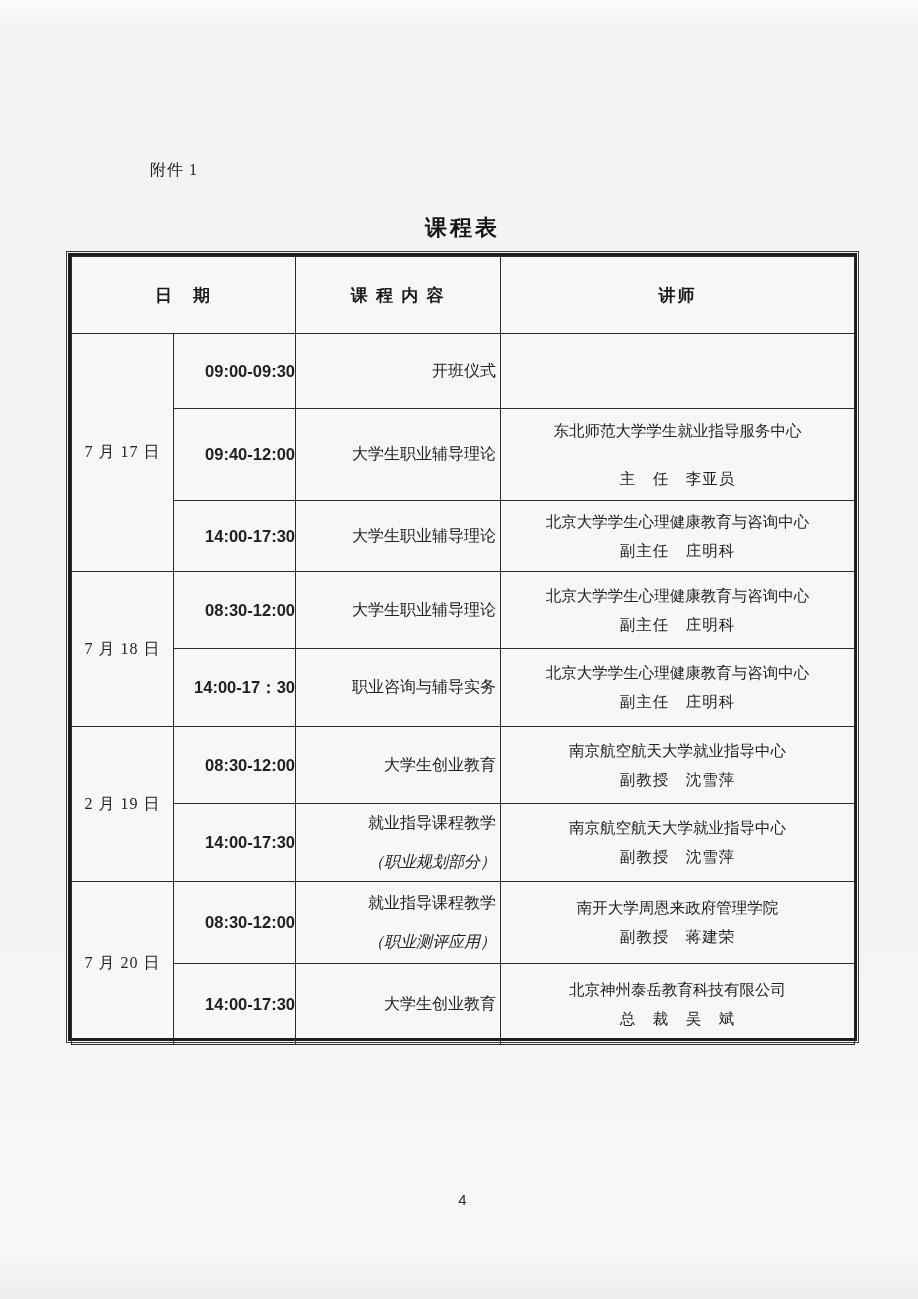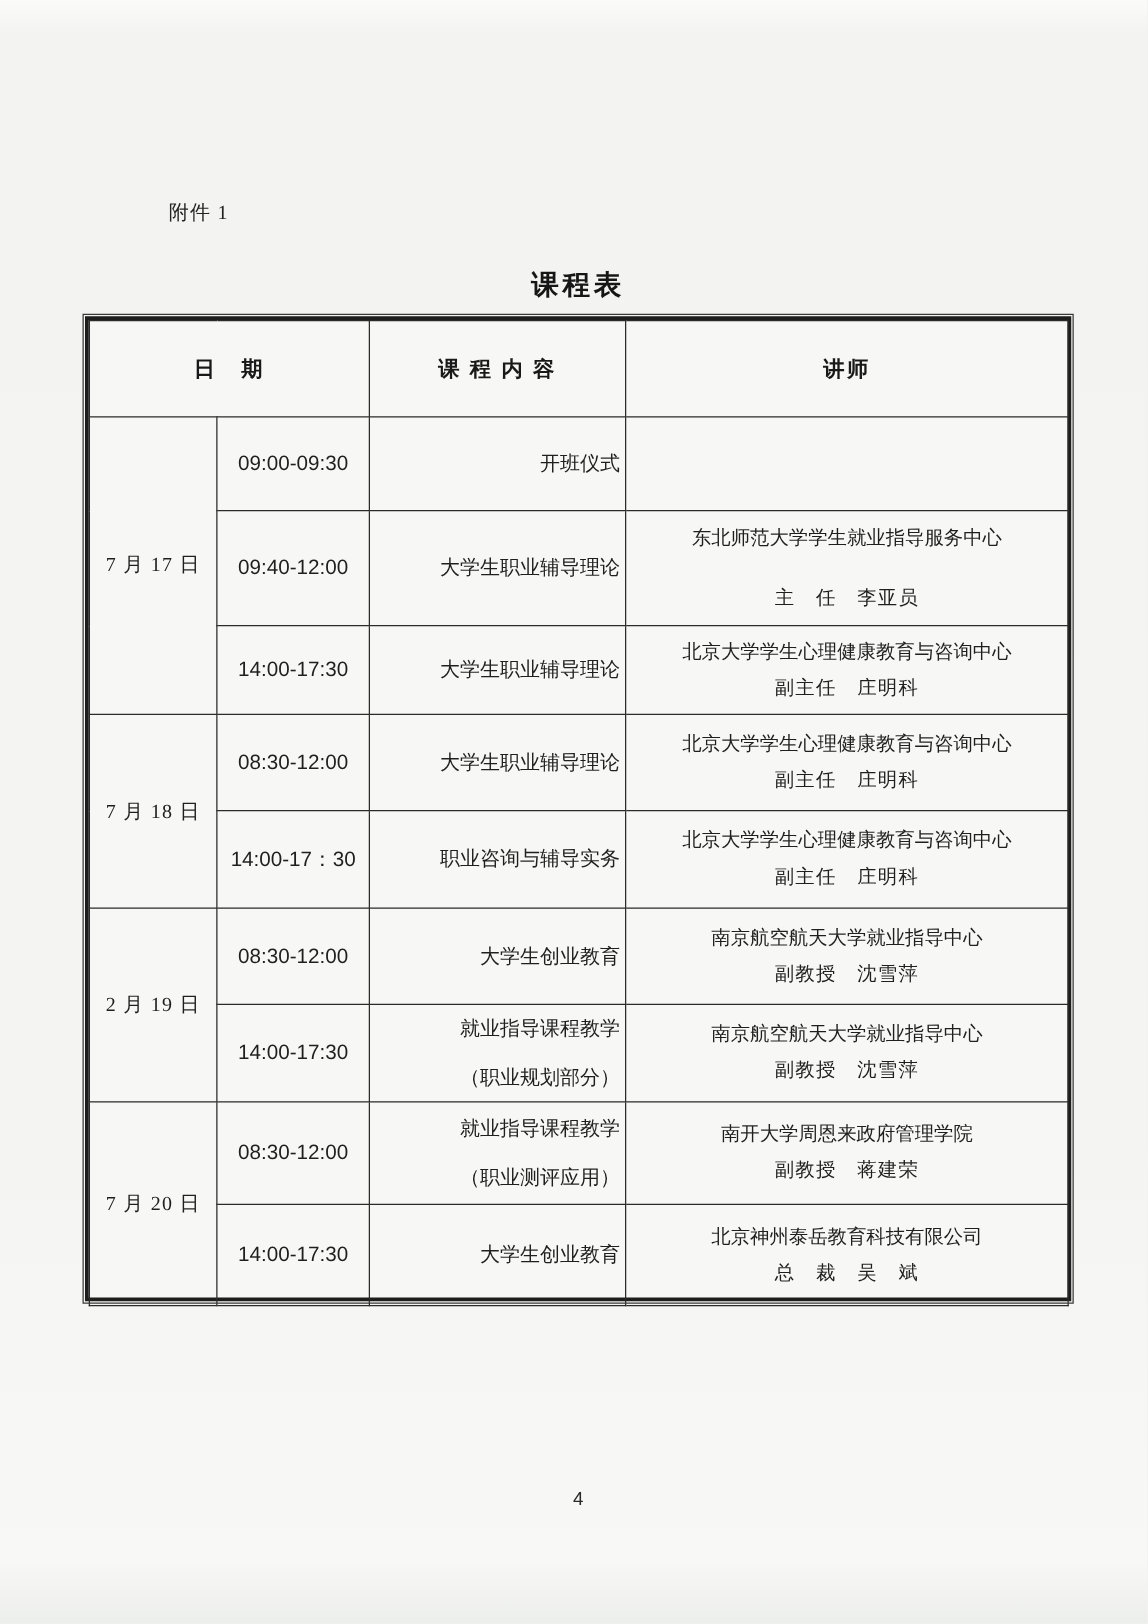--- a/index.html
+++ b/index.html
@@ -9,21 +9,21 @@
     font-family:"Liberation Serif", serif;
     color:#1f1f1f;
     position:relative;
     overflow:hidden;
   }
   .page{
     position:absolute;left:0;top:0;width:918px;height:1299px;
     background:linear-gradient(180deg,#fbfbfa 0%,#f3f4f2 2%,#f4f4f2 70%,#f8f8f7 96%,#eceeec 100%);
   }
   .attachment{
-    position:absolute;left:135px;top:160px;
+    position:absolute;left:150px;top:160px;
     font-size:16px;letter-spacing:1px;color:#222;
   }
   .doc-title{
     position:absolute;left:68px;top:200px;width:789px;
     text-align:center;font-family:"Liberation Sans",sans-serif;
     font-weight:bold;font-size:22px;letter-spacing:3px;color:#161616;margin-top:13px;
   }
   .table-wrap{
     position:absolute;left:68px;top:253px;width:789px;height:788px;
     box-sizing:border-box;
@@ -50,25 +50,25 @@
   tr.rh71{height:71px;} tr.rh78{height:78px;} tr.rh82{height:82px;}
   tr.rh81{height:81px;}
   .hdr{
     text-align:center;font-weight:bold;font-size:17px;
     letter-spacing:2px;color:#191919;
   }
   .date-cell{
     text-align:center;font-size:16px;letter-spacing:1px;white-space:nowrap;
   }
   .time-cell{
-    text-align:center;font-family:"Liberation Sans",sans-serif;
-    font-size:16.5px;white-space:nowrap;
+    text-align:right;font-family:"Liberation Sans",sans-serif;
+    font-size:16.5px;white-space:nowrap;font-weight:bold;
   }
   .course-cell{font-size:16px;padding:0 4px 0 9px;}
-  .course-cell .line2{display:block;padding-left:26px;margin-top:18px;}
+  .course-cell .line2{display:block;padding-left:26px;margin-top:18px;font-style:italic;}
   .course-cell .line2:empty{display:none;margin:0;}
   .lect-cell{text-align:center;font-size:15.5px;}
   .lect-cell .org{display:block;line-height:20px;}
   .lect-cell .name{display:block;line-height:20px;margin-top:9px;letter-spacing:1px;}
   .lect-cell .name:empty,.lect-cell .org:empty{margin:0;}
   tr.gap-lg .lect-cell .name{margin-top:28px;}
   .page-number{
     position:absolute;left:68px;top:1191px;width:789px;text-align:center;
     font-family:"Liberation Sans",sans-serif;font-size:15px;color:#2a2a2a;
   }

